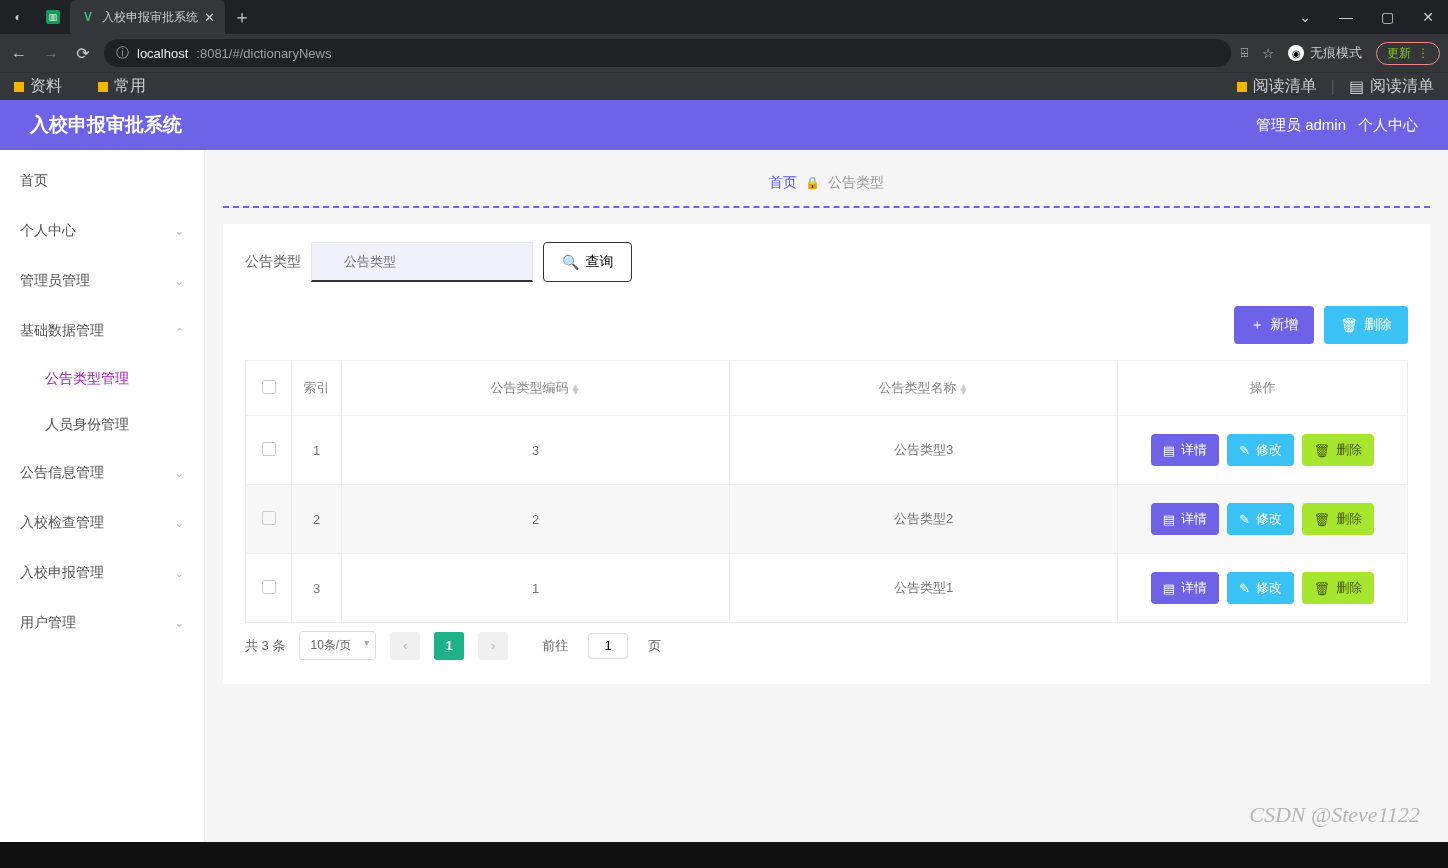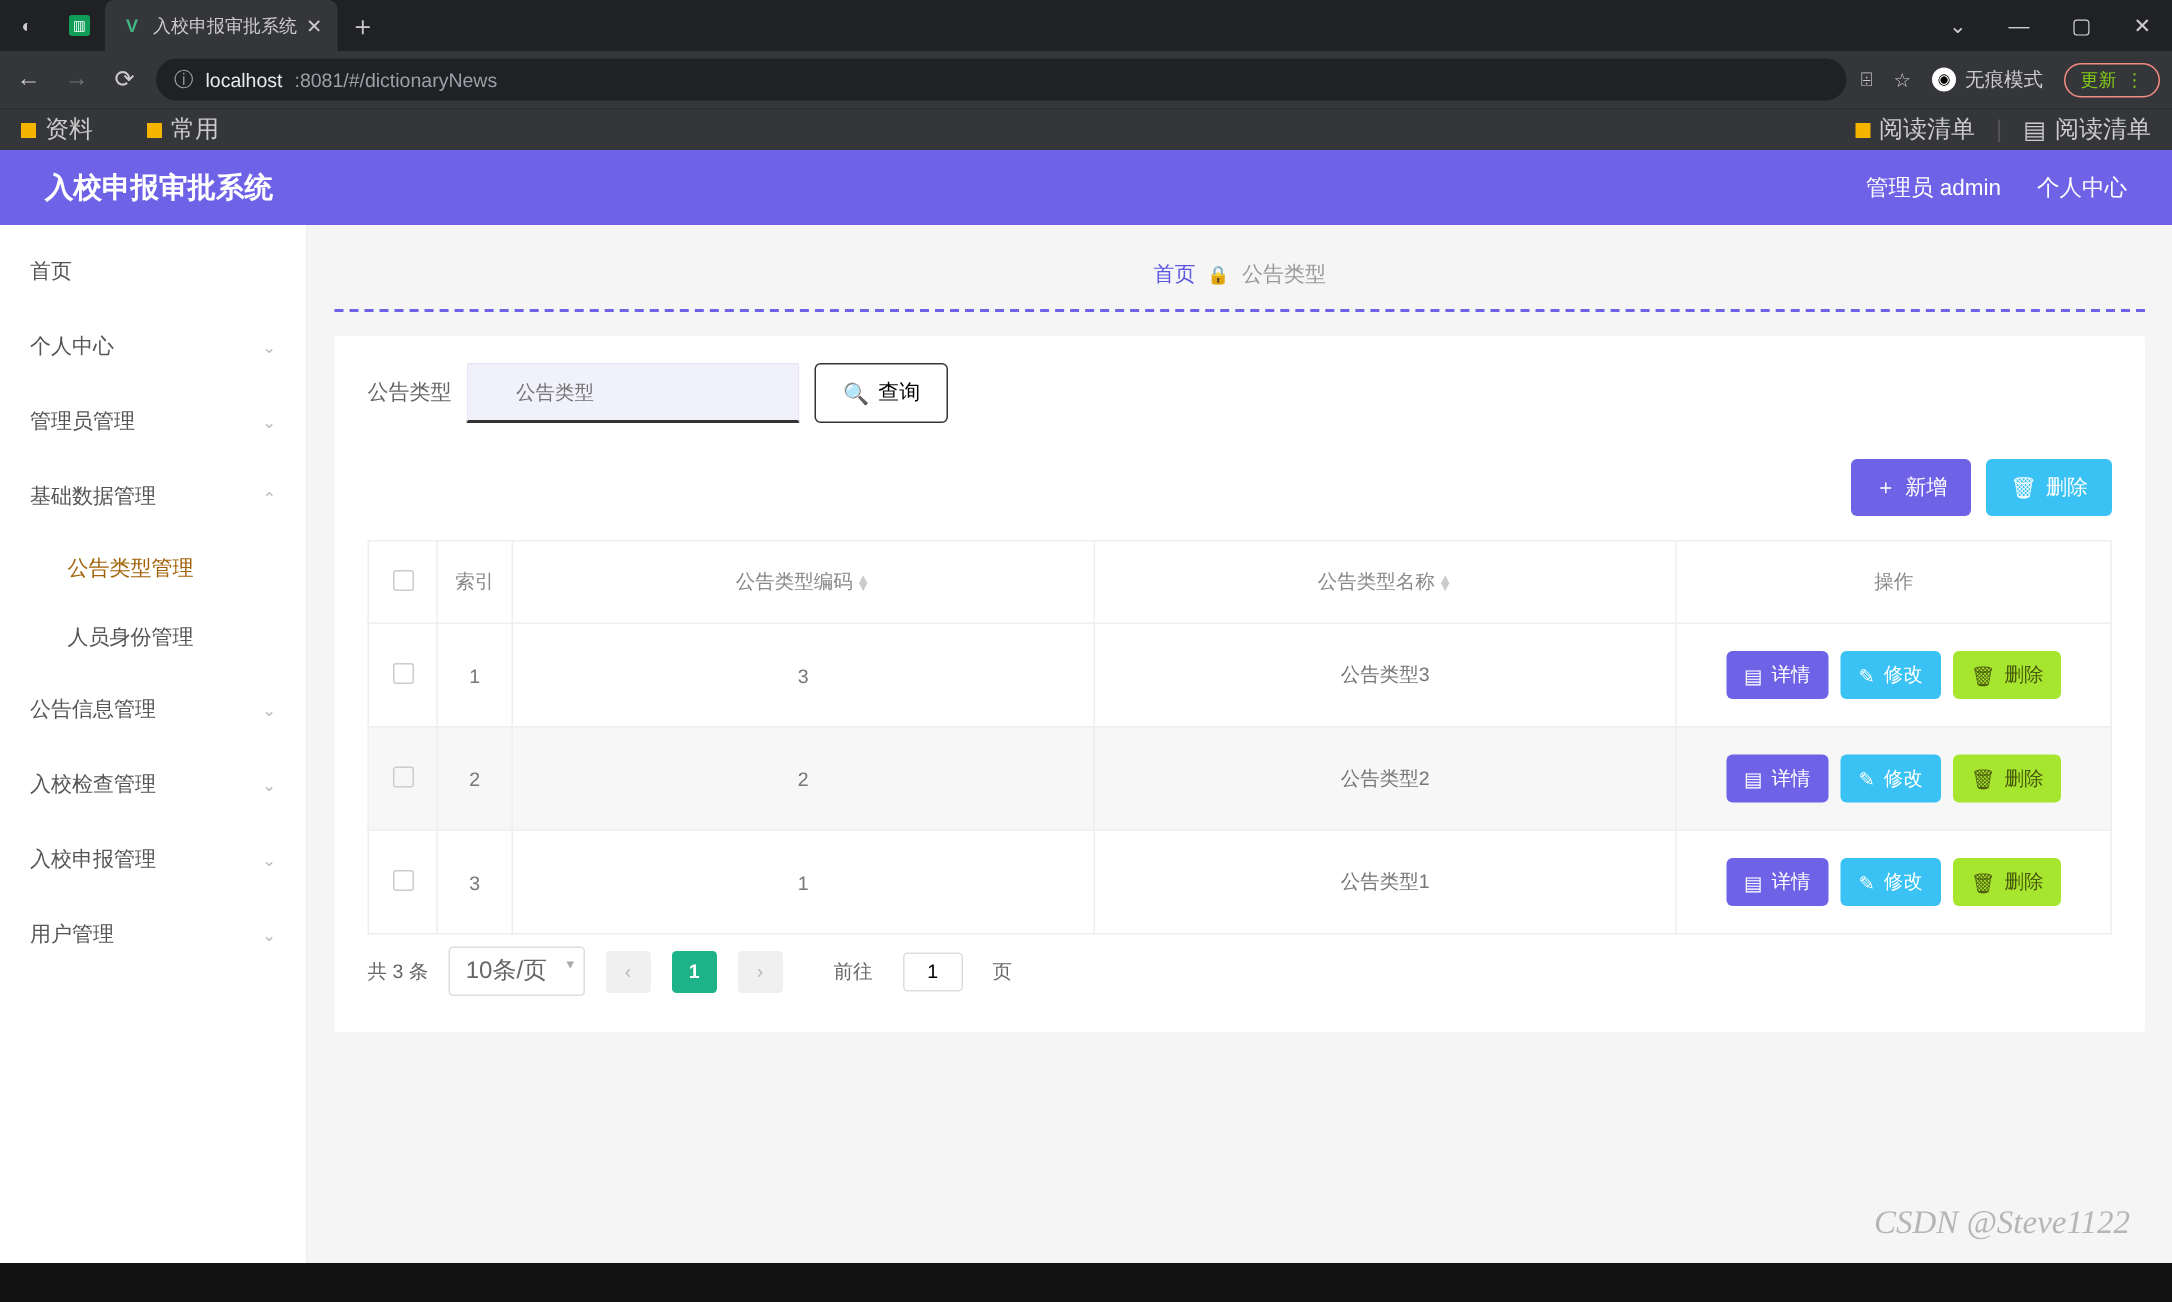--- a/index.html
+++ b/index.html
@@ -25,26 +25,26 @@
   .bm-row { background: #35363a; height: 28px; display: flex; align-items: center; padding: 0 14px; font-size: 16px; color: #ccc; gap: 36px; border-top: 1px solid #2e2e2e; }
   .bm { display: flex; align-items: center; gap: 6px; }
   .bm-icon { width: 10px; height: 10px; background: #f4b400; }
   .bm-right { margin-left: auto; display: flex; align-items: center; gap: 14px; }
   .bm-divider { color: #555; }
 
   
   .app { background: #f5f5f5; color: #333; height: calc(868px - 100px); display: flex; flex-direction: column; }
   .app-header { background: #6e63e6; color: #fff; height: 50px; display: flex; align-items: center; padding: 0 30px; }
   .app-title { font-size: 19px; font-weight: bold; }
-  .app-header-right { margin-left: auto; display: flex; align-items: center; gap: 24px; font-size: 15px; }
+  .app-header-right { margin-left: auto; display: flex; align-items: center; gap: 12px; font-size: 15px; }
 
   .app-body { display: flex; flex: 1; overflow: hidden; }
   .sidebar { width: 205px; background: #fff; padding-top: 6px; font-size: 14px; color: #555; border-right: 1px solid #eee; }
   .menu-item { display: flex; align-items: center; justify-content: space-between; padding: 16px 20px; cursor: pointer; }
-  .menu-item.active { color: #a16207; }
+  .menu-item.active { color: #a21caf; }
   .submenu { padding-left: 20px; }
   .submenu .menu-item { padding: 14px 20px 14px 25px; }
   .chev { color: #bbb; font-size: 11px; }
   .chev.up { transform: rotate(180deg); display: inline-block; }
 
   .main { flex: 1; padding: 10px 18px 0 18px; overflow: auto; }
   .breadcrumb { display: flex; align-items: center; justify-content: center; padding: 14px 0 14px; font-size: 14px; color: #999; gap: 8px; }
   .breadcrumb .home { color: #5a55e3; }
   .bc-sep { color: #ccc; font-size: 12px; }
   .dash { border-bottom: 2px dashed #6e63e6; margin-bottom: 16px; }
@@ -67,21 +67,21 @@
   table.data { width: 100%; border-collapse: collapse; margin-top: 16px; font-size: 13px; color: #777; }
   table.data th, table.data td { border: 1px solid #eee; padding: 18px 8px; text-align: center; }
   table.data th { font-weight: normal; color: #888; }
   table.data tbody tr:nth-child(even) { background: #f7f7f8; }
   .chkbox { width: 14px; height: 14px; border: 1px solid #ccc; display: inline-block; border-radius: 2px; }
   .sort { color: #ccc; font-size: 10px; margin-left: 2px; display: inline-flex; flex-direction: column; line-height: 5px; vertical-align: middle; }
 
   .ops-cell { display: flex; gap: 8px; justify-content: center; }
 
   .pager-row { display: flex; align-items: center; gap: 14px; margin-top: 8px; font-size: 13px; color: #666; }
-  .page-size { border: 1px solid #ddd; border-radius: 3px; padding: 5px 24px 5px 10px; background: #fff; position: relative; font-size: 16px; }
+  .page-size { border: 1px solid #ddd; border-radius: 3px; padding: 5px 24px 5px 10px; background: #fff; position: relative; font-size: 12px; }
   .page-size::after { content: "▾"; position: absolute; right: 6px; top: 5px; color: #aaa; font-size: 10px; }
   .pg-btn { width: 30px; height: 28px; display: inline-flex; align-items: center; justify-content: center; background: #f0f0f0; border-radius: 3px; color: #bbb; cursor: pointer; }
   .pg-btn.current { background: #1db287; color: #fff; font-weight: bold; }
   .goto-in { width: 40px; height: 26px; border: 1px solid #ddd; border-radius: 3px; text-align: center; margin: 0 6px; font-size: 13px; }
 
   .watermark { position: absolute; right: 28px; bottom: 40px; font-size: 22px; font-style: italic; color: rgba(120,120,120,0.5); font-family: Georgia, serif; pointer-events: none; }
   .taskbar { position: absolute; bottom: 0; left: 0; right: 0; height: 26px; background: #111; }
 </style>
 </head>
 <body>

